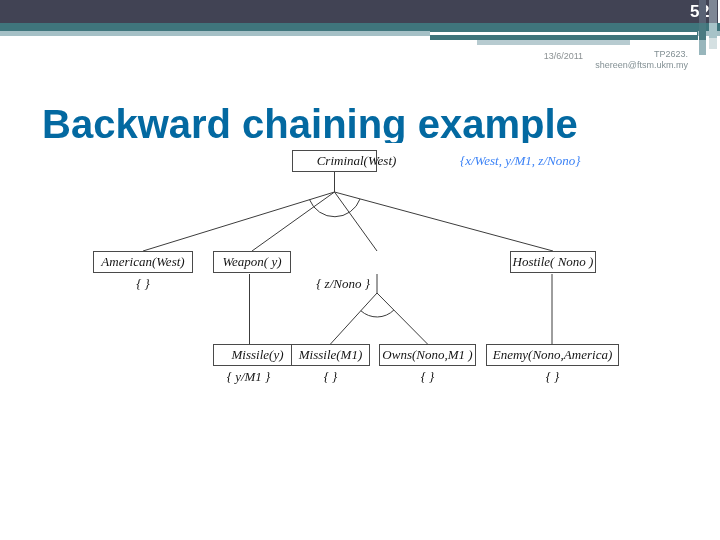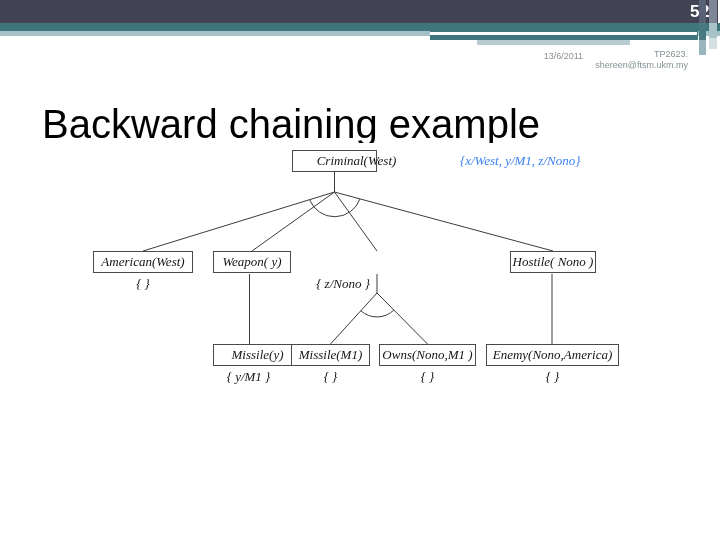--- a/index.html
+++ b/index.html
@@ -29,22 +29,22 @@
   .sB3{left:709px;top:38px;height:11px;background:#D4E0E2;}
 
   
   .slide-date{left:500px;top:51px;width:83px;text-align:right;
     font-size:9px;color:#8B9193;}
   .course-block{left:528px;top:49px;width:160px;text-align:right;
     font-size:9px;line-height:11px;color:#839094;}
 
   
   .title-wrap{left:42px;top:103px;width:620px;height:40px;overflow:hidden;}
-  .title-text{font-size:40px;line-height:42px;color:#000000;
-    font-family:"Liberation Sans",sans-serif;white-space:nowrap;}
+  .title-text{font-size:40px;line-height:42px;color:#0369a1;
+    font-family:"Liberation Sans",sans-serif;white-space:nowrap;font-weight:bold;}
 
   
   .diagram{left:36px;top:143px;width:628px;height:345px;background:#ffffff;}
   .edges{position:absolute;left:0;top:0;}
   .node{position:absolute;height:22px;background:#ffffff;
     border:1px solid #4a4a4a;box-sizing:border-box;
     display:flex;align-items:center;justify-content:center;
     font-family:"Liberation Serif",serif;font-style:italic;
     font-size:13px;color:#141414;white-space:nowrap;}
   .sub{position:absolute;text-align:center;

